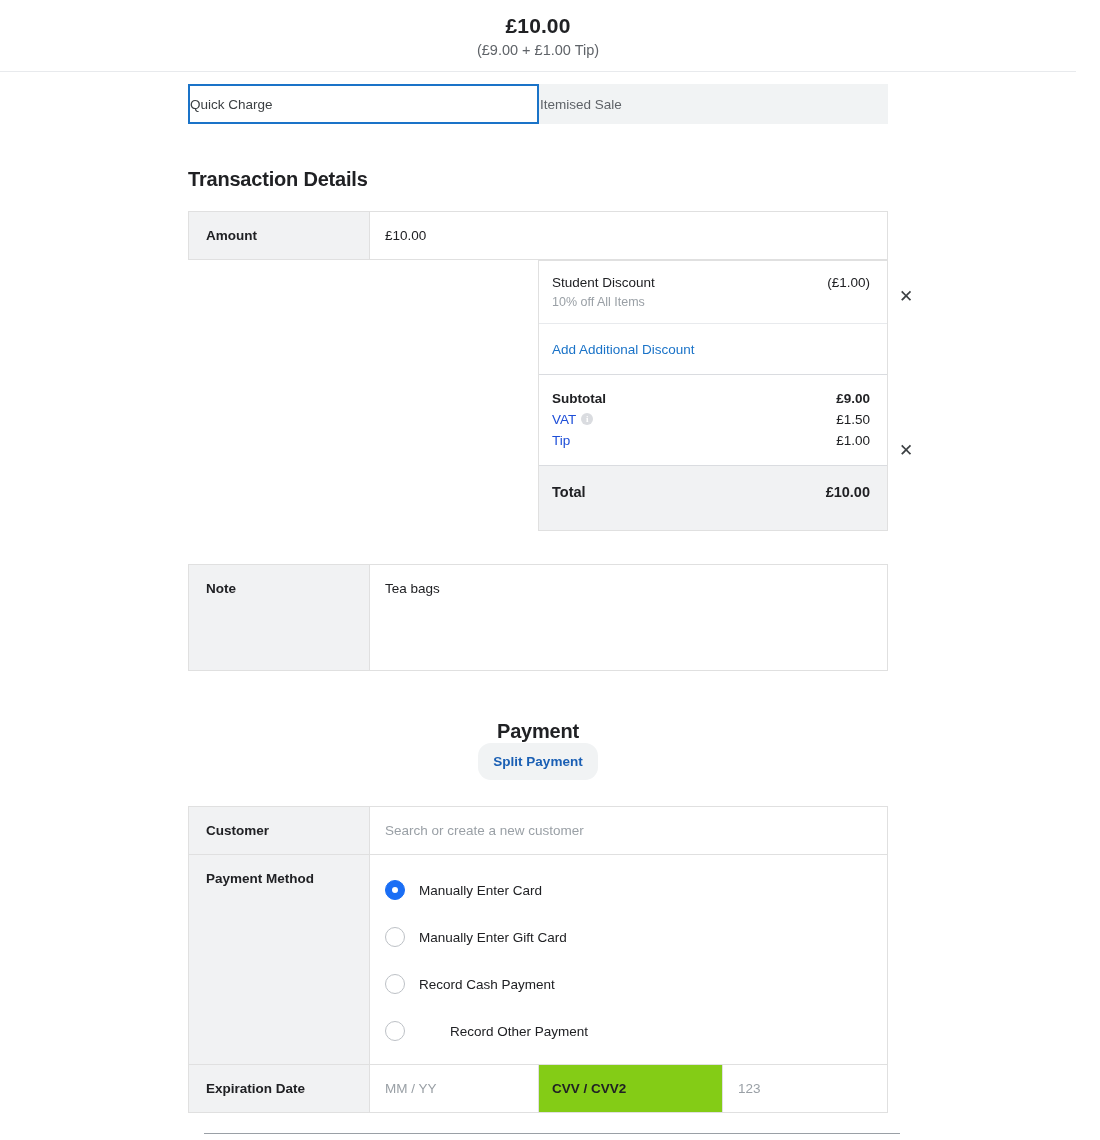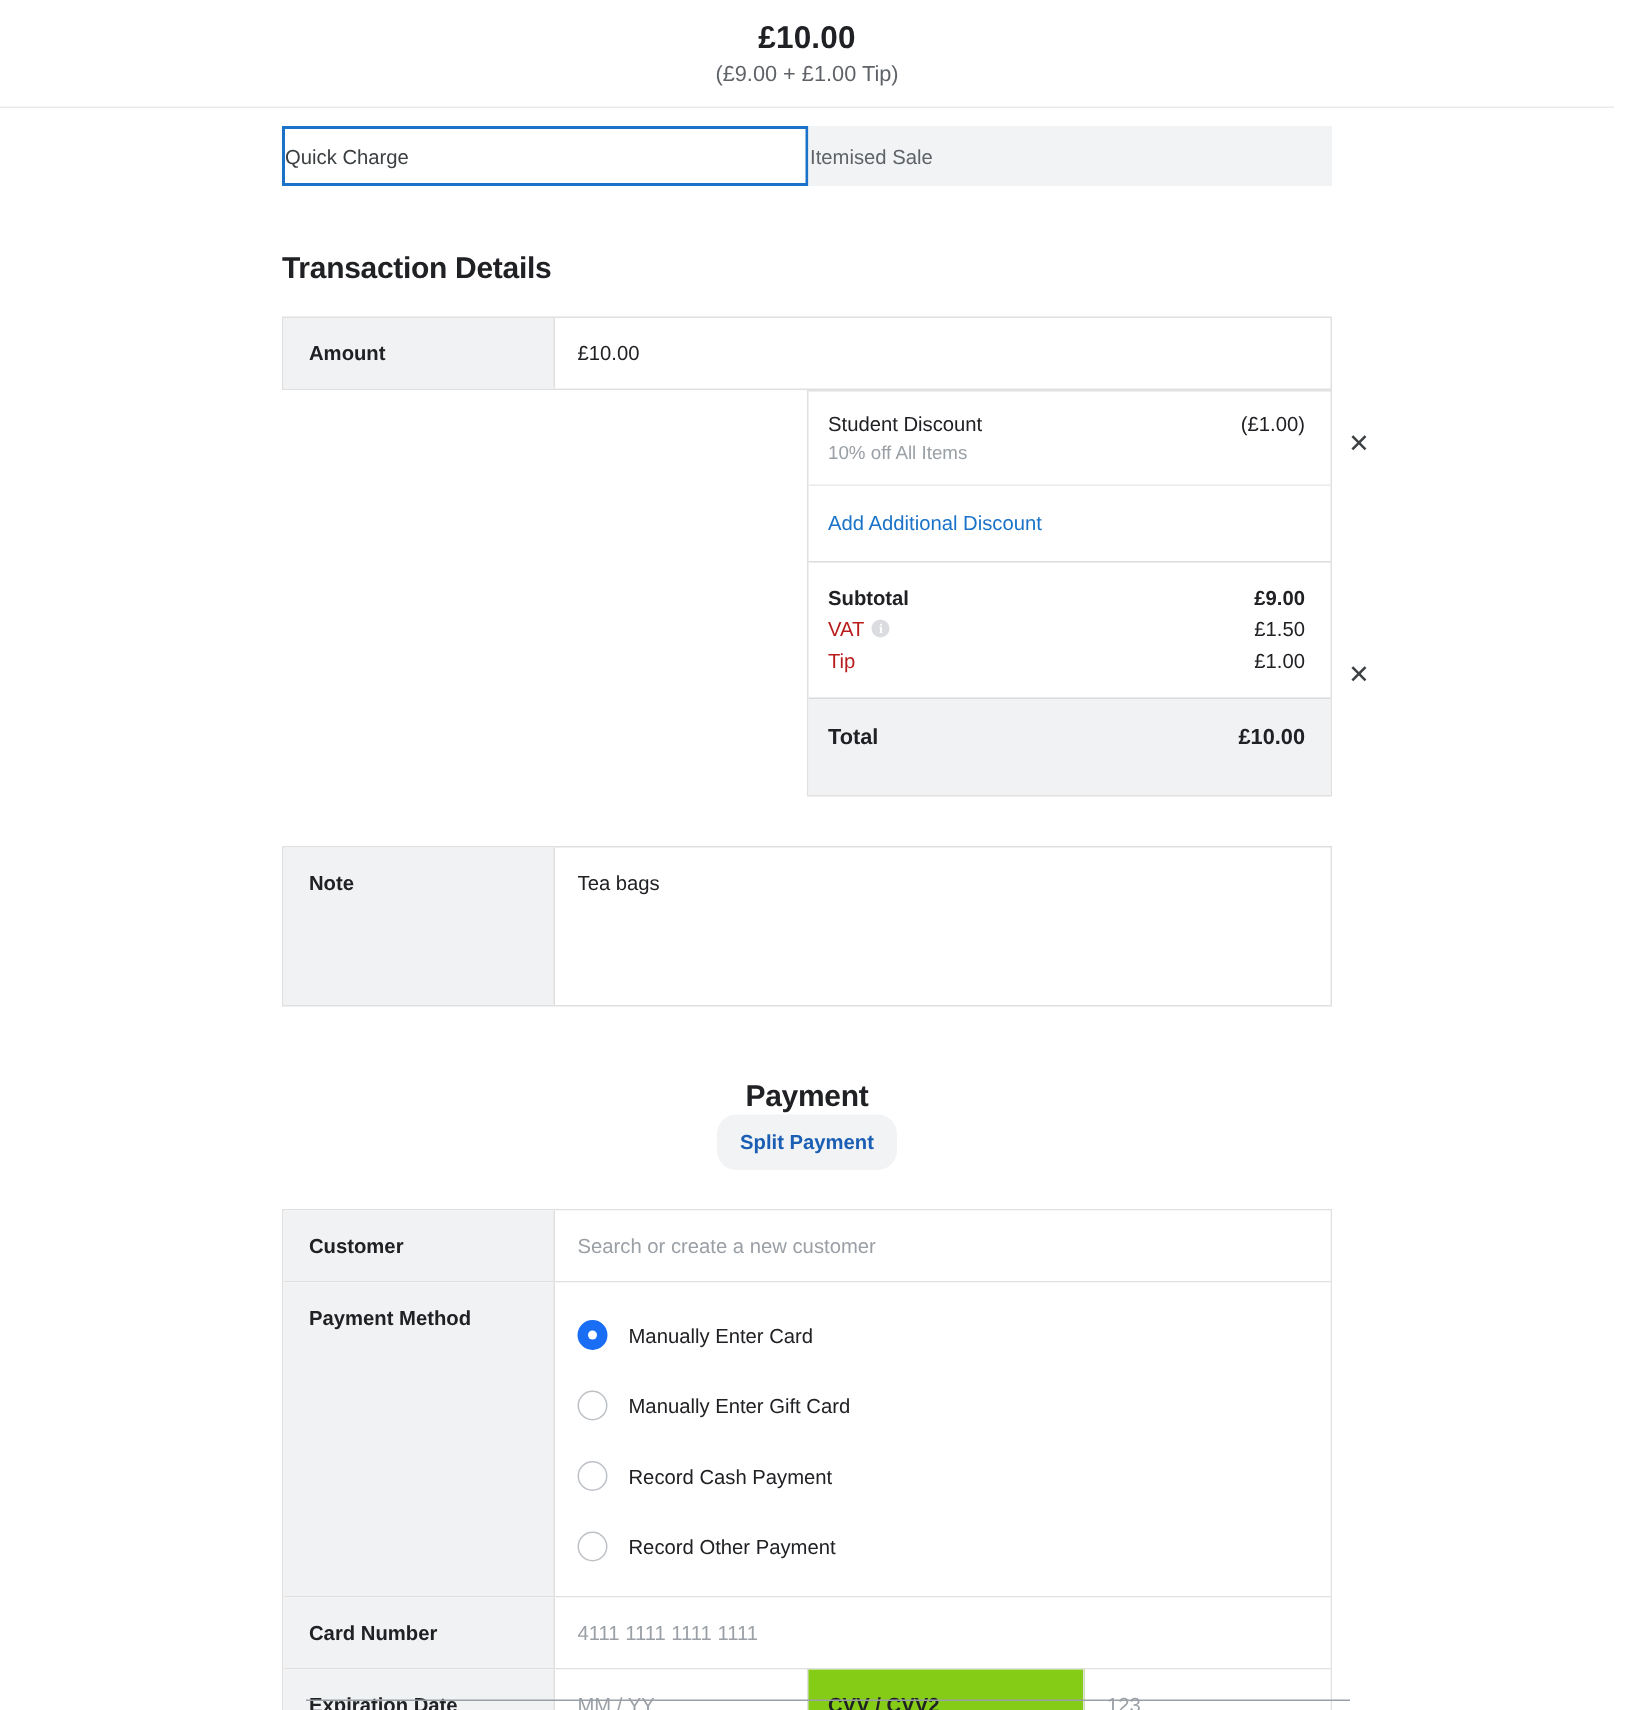--- a/index.html
+++ b/index.html
@@ -77,21 +77,21 @@
   }
   .link-blue { font-size: 13.5px; color: #1a73c8; cursor: pointer; }
 
   .totals-rows { padding: 13px 17px 14px 13px; }
   .total-line {
     display: flex; justify-content: space-between; align-items: center;
     font-size: 13.5px; line-height: 19px; padding: 1px 0;
   }
   .total-line .lbl { color: #202124; }
   .total-line.bold .lbl, .total-line.bold .val { font-weight: bold; }
-  .total-line .lbl.link { color: #b91c1c; cursor: pointer; }
+  .total-line .lbl.link { color: #1d4ed8; cursor: pointer; }
   .total-line .val { color: #202124; }
 
   .info-icon {
     display: inline-flex; align-items: center; justify-content: center;
     width: 12px; height: 12px; border-radius: 50%;
     background: #dadce0; color: #fff; font-size: 9px; font-weight: bold;
     font-family: "Liberation Serif", serif;
     margin-left: 5px; vertical-align: middle; position: relative; top: -1px;
   }
 
@@ -129,21 +129,21 @@
     color: #1a5fb4; cursor: pointer; font-family: "Liberation Sans", sans-serif;
   }
 
   #payment-table { margin-top: 26px; border: 1px solid #e0e0e0; }
   #payment-table .field-row { border: none; border-bottom: 1px solid #e0e0e0; }
   #payment-table .field-row:last-child { border-bottom: none; }
 
   
   .radio-cell { flex: 1; padding: 20px 0 18px 15px; }
   .radio-item { display: flex; align-items: center; height: 30px; margin-bottom: 17px; cursor: pointer; }
-  .radio-item:last-child { margin-bottom: 0; }
+  .radio-item:last-child { margin-bottom: 0; gap: 31px; }
   .radio {
     width: 20px; height: 20px; border-radius: 50%;
     border: 1.5px solid #bdc1c6; background: #fff;
     flex: 0 0 20px; display: flex; align-items: center; justify-content: center;
   }
   .radio.checked { background: #1a6ef5; border-color: #1a6ef5; }
   .radio.checked::after {
     content: ""; width: 6px; height: 6px; border-radius: 50%; background: #fff;
   }
   .radio-label { font-size: 13.5px; color: #202124; margin-left: 14px; }
@@ -265,24 +265,20 @@
             <span class="radio"></span>
             <span class="radio-label">Record Cash Payment</span>
           </div>
           <div class="radio-item">
             <span class="radio"></span>
             <span class="radio-label">Record Other Payment</span>
           </div>
         </div>
       </div>
 
-      <div class="field-row">
-        <div class="field-label">Card Number</div>
-        <div class="field-value placeholder">4111 1111 1111 1111</div>
-      </div>
 
       <div class="field-row">
         <div class="field-label">Expiration Date</div>
         <div class="split-row" style="flex:1;">
           <div class="exp-value">MM / YY</div>
           <div class="cvv-label">CVV / CVV2</div>
           <div class="cvv-value">123</div>
         </div>
       </div>
 

